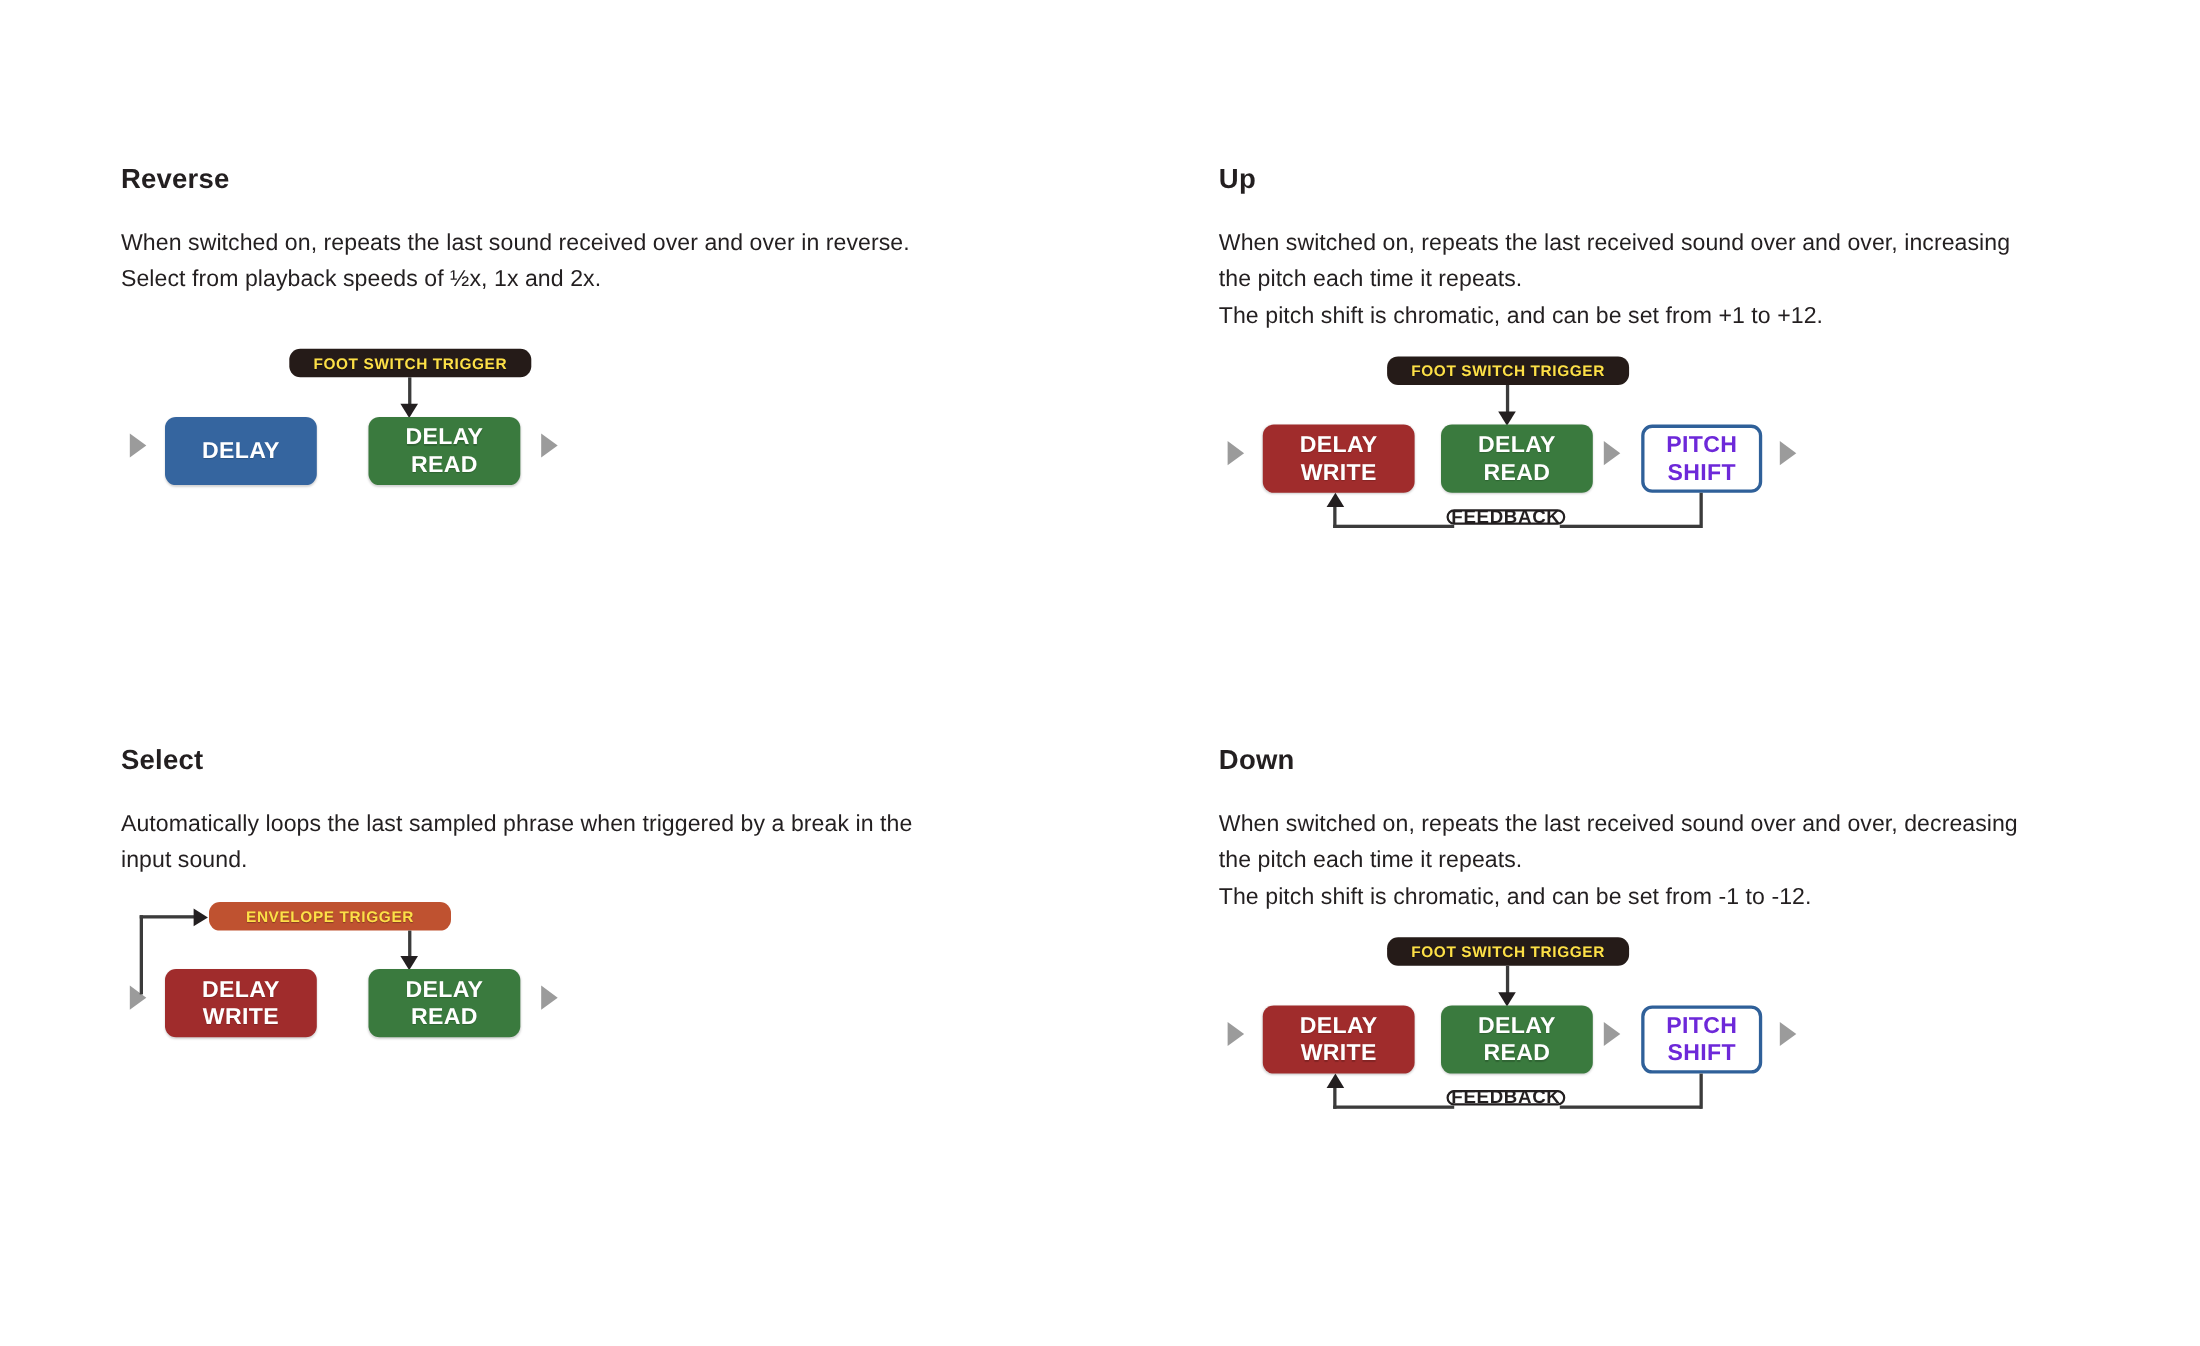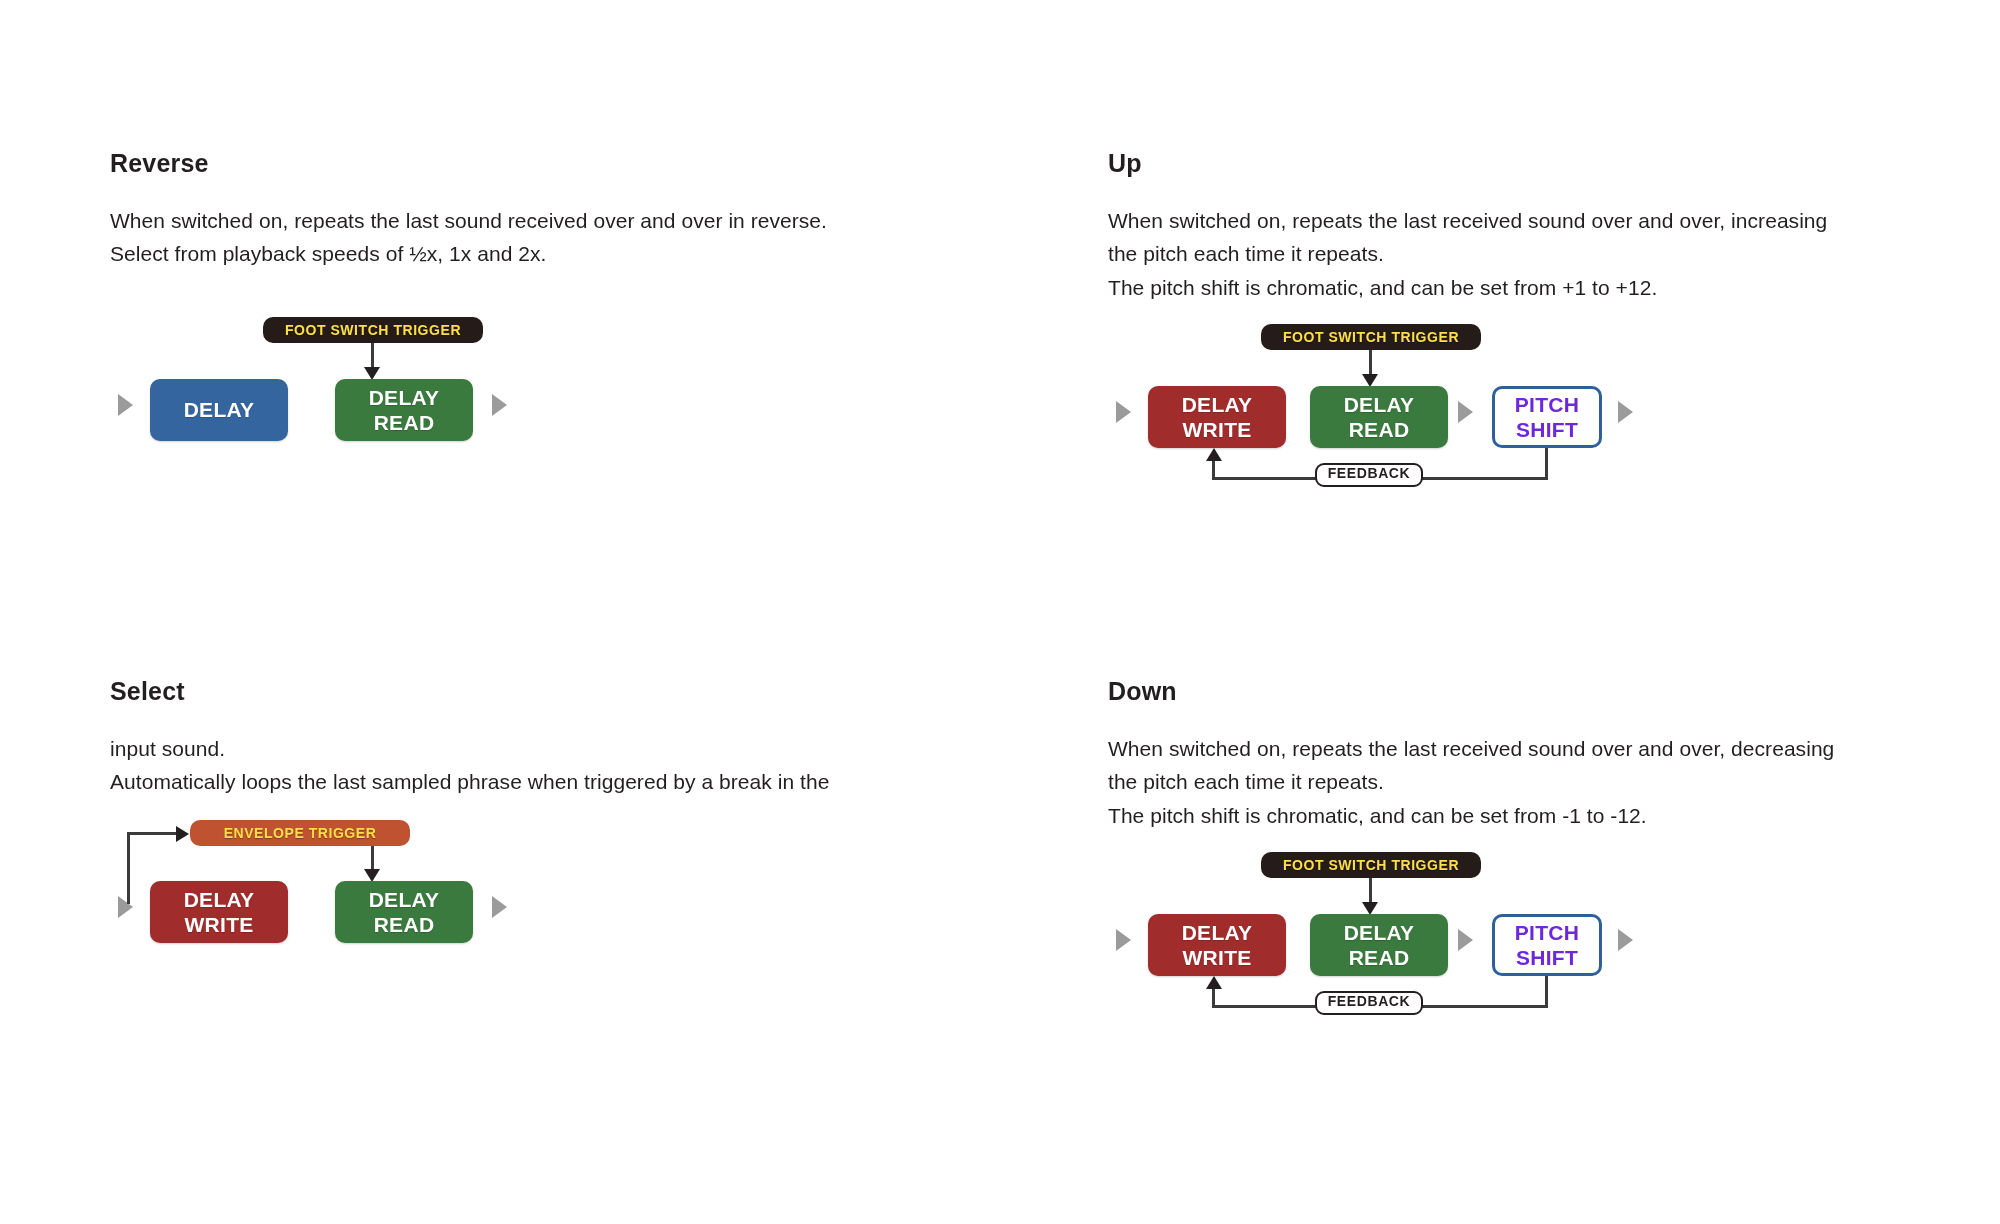--- a/index.html
+++ b/index.html
@@ -94,27 +94,28 @@
     font-weight: 700;
     letter-spacing: 0.55px;
     color: #fde047;
     text-shadow: 0 1px 1px rgba(0,0,0,0.3);
   }
   .bar.dark   { background: #251b18; }
   .bar.orange { background: #bf5230; }
 
   .pill {
     position: absolute;
-    height: 24px;
+    height: 14px;
     border: 2px solid #231f20;
     border-radius: 9px;
     background: #ffffff;
     display: flex;
+    align-items: center;
     justify-content: center;
-    font-size: 14px;
+    font-size: 17px;
     font-weight: 700;
     letter-spacing: 0.6px;
     color: #231f20;
     z-index: 3;
   }
 
   .tri {
     position: absolute;
     width: 0; height: 0;
     border-top: 11px solid transparent;
@@ -234,22 +235,22 @@
       <div class="arrow-up" style="left:98px; top:124px;"></div>
       <div class="pill" style="left:207px; top:139px; width:108px;">
         <span>FEEDBACK</span>
       </div>
     </div>
   </div>
 
   <div class="panel">
     <h2 class="sec-title">Select</h2>
     <p class="sec-body">
+      <span class="ln">Automatically loops the last sampled phrase when triggered by a break in the</span>
       <span class="ln">input sound.</span>
-      <span class="ln">Automatically loops the last sampled phrase when triggered by a break in the</span>
     </p>
 
     <div class="diagram" style="margin-top:20px;">
       <div class="tri" style="left:8px; top:77px;"></div>
 
       <div class="ln-v" style="left:17px; top:13px; height:72px;"></div>
       <div class="ln-h" style="left:17px; top:13px; width:52px;"></div>
       <div class="arrow-right" style="left:66px; top:7px;"></div>
 
       <div class="bar orange" style="left:80px; top:1px; width:220px;">

